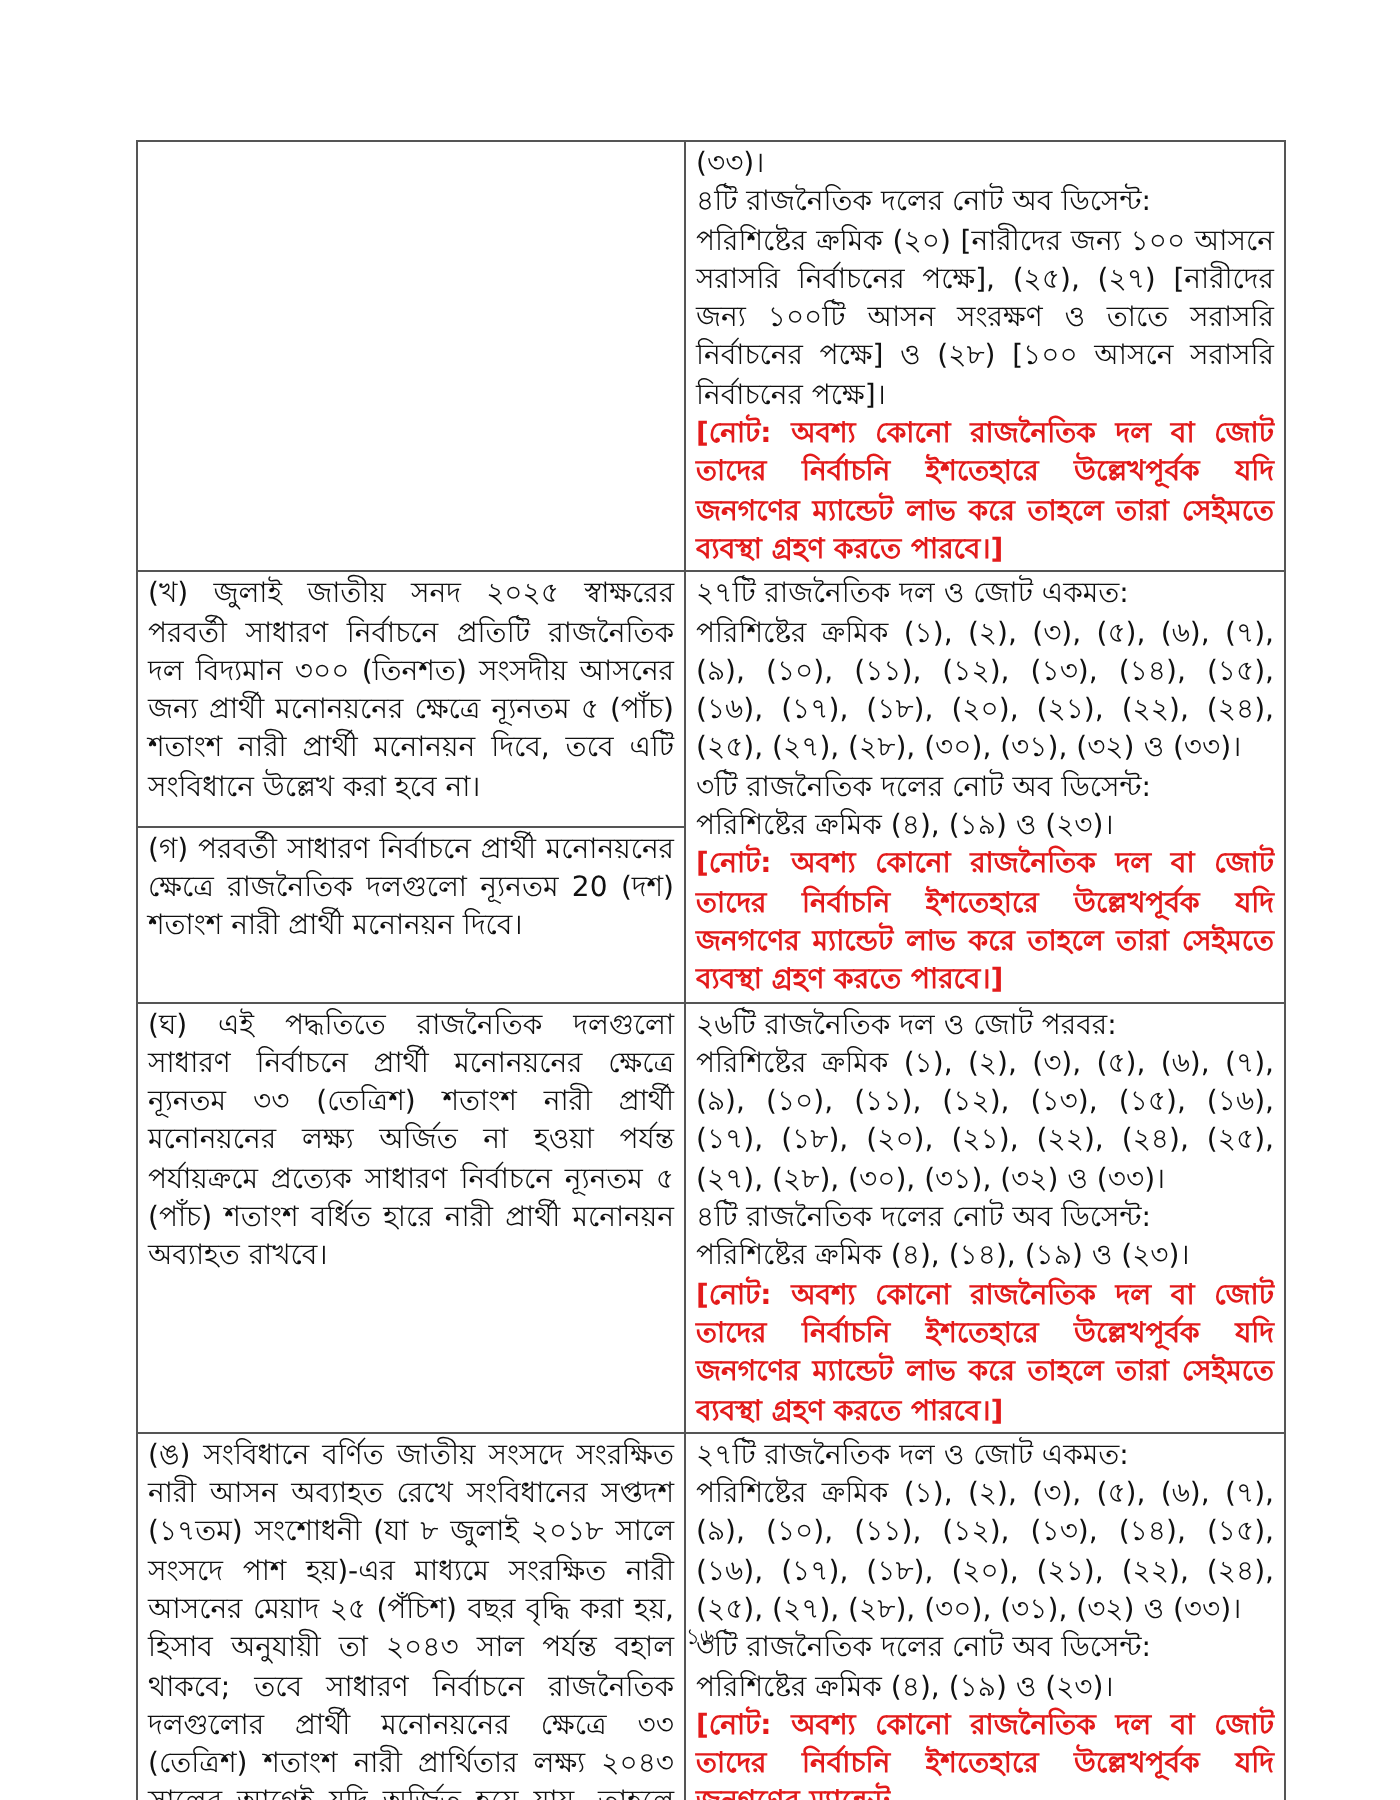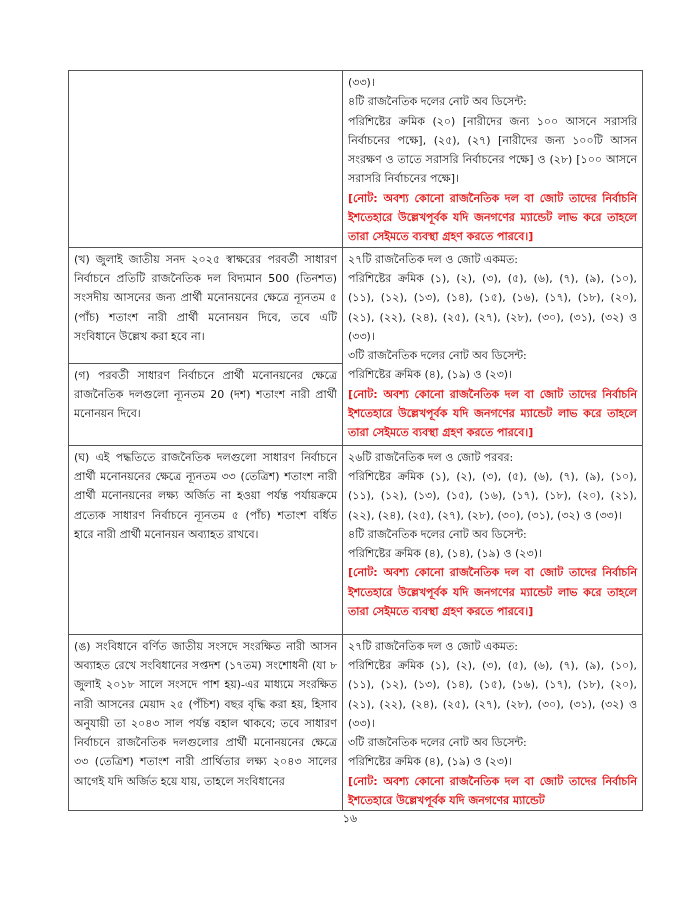--- a/index.html
+++ b/index.html
@@ -7,21 +7,21 @@
     width: 700px; height: 900px; background: #ffffff; position: relative; overflow: hidden;
     font-family: "DejaVu Sans", "Liberation Sans", sans-serif;
     color: #111;
   }
   .page-table {
     position: absolute; left: 68px; top: 70px; width: 575px; height: 732px;
     border-collapse: collapse; table-layout: fixed;
   }
   .page-table td {
     border: 1.2px solid #555; vertical-align: top; padding: 2px 5px 0 5px;
-    font-size: 11px; line-height: 19.3px; overflow: hidden; margin-left: 48px;
+    font-size: 14px; line-height: 19.3px; overflow: hidden; margin-left: 48px;
   }
   .col-left { width: 264px; }
   .col-right { width: 289px; }
   .just { text-align: justify; text-align-last: left; }
   .head { font-weight: normal; }
   .note { color: #e31b1b; font-weight: bold; text-align: justify; text-align-last: left; }
   p { margin: 0; }
   .page-number {
     position: absolute; left: 0; width: 700px; top: 810px; text-align: center;
     font-size: 11px;
@@ -40,21 +40,21 @@
     <td></td>
     <td>
       <p>(৩৩)।</p>
       <p class="head">৪টি রাজনৈতিক দলের নোট অব ডিসেন্ট:</p>
       <p class="just">পরিশিষ্টের ক্রমিক (২০) [নারীদের জন্য ১০০ আসনে সরাসরি নির্বাচনের পক্ষে], (২৫), (২৭) [নারীদের জন্য ১০০টি আসন সংরক্ষণ ও তাতে সরাসরি নির্বাচনের পক্ষে] ও (২৮) [১০০ আসনে সরাসরি নির্বাচনের পক্ষে]।</p>
       <p class="note">[নোট: অবশ্য কোনো রাজনৈতিক দল বা জোট তাদের নির্বাচনি ইশতেহারে উল্লেখপূর্বক যদি জনগণের ম্যান্ডেট লাভ করে তাহলে তারা সেইমতে ব্যবস্থা গ্রহণ করতে পারবে।]</p>
     </td>
   </tr>
   <tr style="height:116px">
     <td class="just">
-      <p>(খ) জুলাই জাতীয় সনদ ২০২৫ স্বাক্ষরের পরবর্তী সাধারণ নির্বাচনে প্রতিটি রাজনৈতিক দল বিদ্যমান 500 (তিনশত) সংসদীয় আসনের জন্য প্রার্থী মনোনয়নের ক্ষেত্রে ন্যূনতম ৫ (পাঁচ) শতাংশ নারী প্রার্থী মনোনয়ন দিবে, তবে এটি সংবিধানে উল্লেখ করা হবে না।</p>
+      <p>(খ) জুলাই জাতীয় সনদ ২০২৫ স্বাক্ষরের পরবর্তী সাধারণ নির্বাচনে প্রতিটি রাজনৈতিক দল বিদ্যমান ৩০০ (তিনশত) সংসদীয় আসনের জন্য প্রার্থী মনোনয়নের ক্ষেত্রে ন্যূনতম ৫ (পাঁচ) শতাংশ নারী প্রার্থী মনোনয়ন দিবে, তবে এটি সংবিধানে উল্লেখ করা হবে না।</p>
     </td>
     <td rowspan="2">
       <p class="head">২৭টি রাজনৈতিক দল ও জোট একমত:</p>
       <p class="just">পরিশিষ্টের ক্রমিক (১), (২), (৩), (৫), (৬), (৭), (৯), (১০), (১১), (১২), (১৩), (১৪), (১৫), (১৬), (১৭), (১৮), (২০), (২১), (২২), (২৪), (২৫), (২৭), (২৮), (৩০), (৩১), (৩২) ও (৩৩)।</p>
       <p class="head">৩টি রাজনৈতিক দলের নোট অব ডিসেন্ট:</p>
       <p>পরিশিষ্টের ক্রমিক (৪), (১৯) ও (২৩)।</p>
       <p class="note">[নোট: অবশ্য কোনো রাজনৈতিক দল বা জোট তাদের নির্বাচনি ইশতেহারে উল্লেখপূর্বক যদি জনগণের ম্যান্ডেট লাভ করে তাহলে তারা সেইমতে ব্যবস্থা গ্রহণ করতে পারবে।]</p>
     </td>
   </tr>
   <tr style="height:82px">

